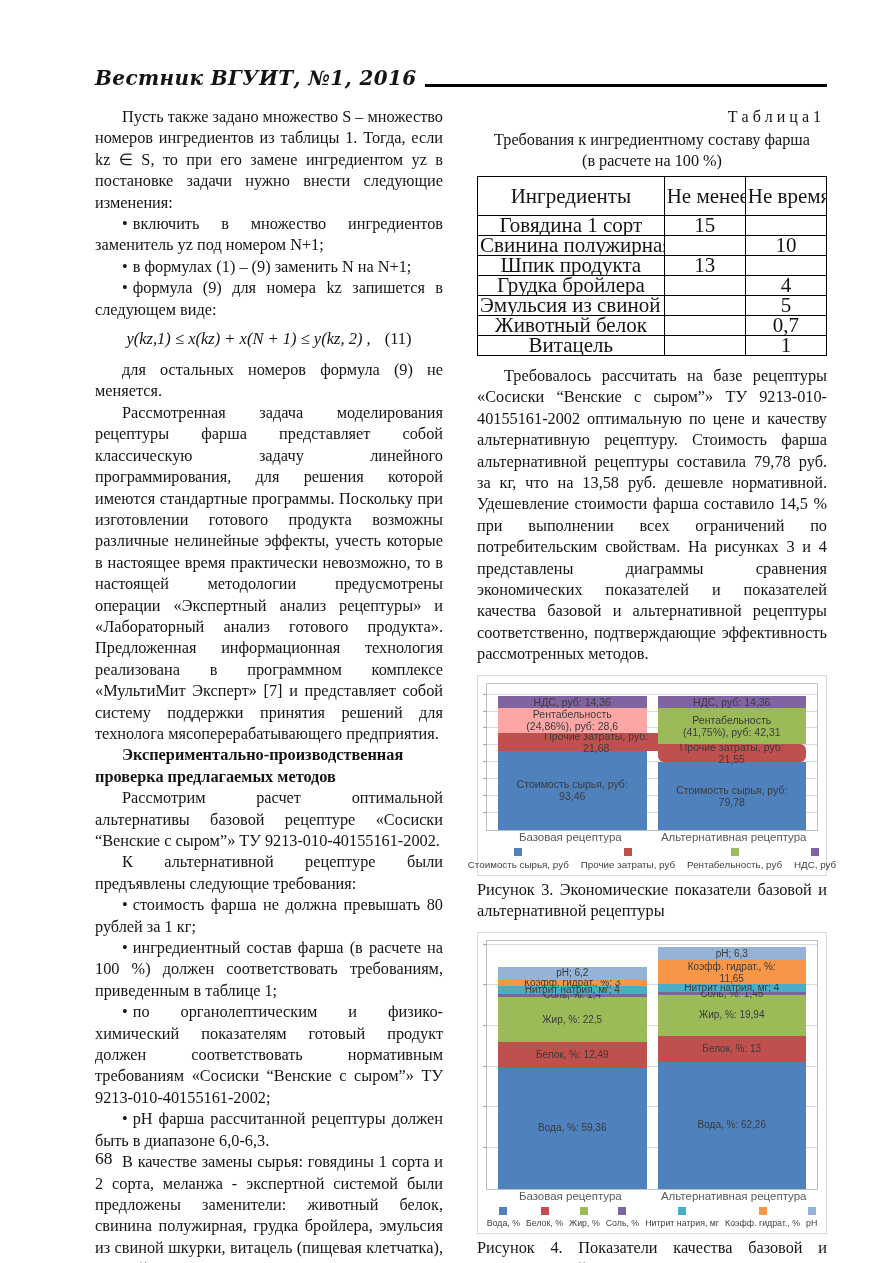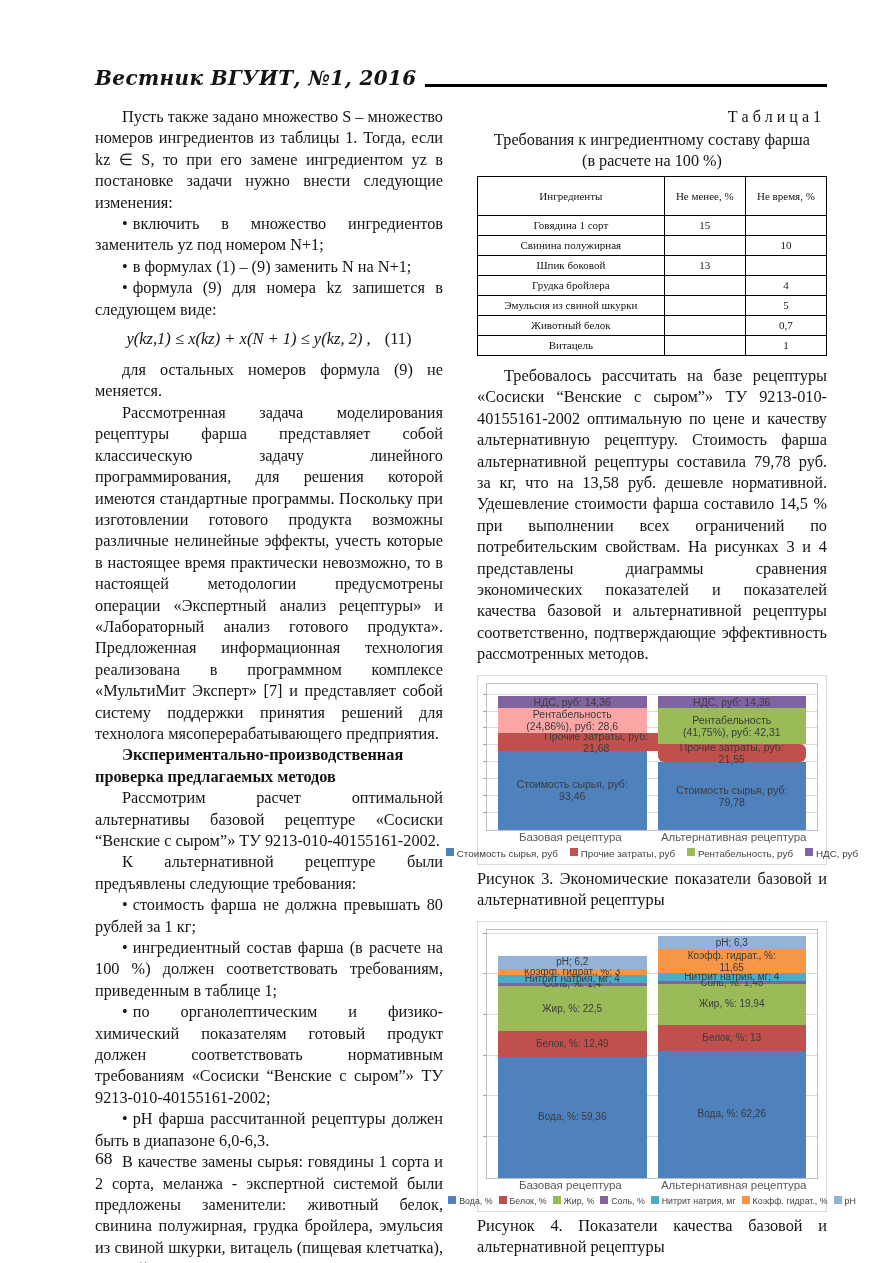--- a/index.html
+++ b/index.html
@@ -21,21 +21,21 @@
   .col-left p,.col-right p{margin:0;font-size:16.3px;line-height:21.4px;text-align:justify;text-indent:27px;}
   p.heading{font-weight:bold;}
   .bullet .marker{margin-right:5px;}
   
   .formula{margin:9px 0 10px;text-align:center;font-size:16.5px;}
   .formula-body{font-style:italic;}
   .formula-number{margin-left:14px;}
   
   .table-label{font-size:16px;text-align:right;margin:2px 6px 4px 0;}
   .table-title{text-align:center;font-size:16.2px;line-height:20.5px;margin-bottom:5px;}
-  table.ingredients{width:100%;border-collapse:collapse;font-size:11px;table-layout:fixed;}
+  table.ingredients{width:100%;border-collapse:collapse;font-size:21px;table-layout:fixed;}
   table.ingredients col.c-name{width:53.5%;}
   table.ingredients col.c-min{width:23.25%;}
   table.ingredients col.c-max{width:23.25%;}
   table.ingredients th,table.ingredients td{
     border:1px solid #000;text-align:center;vertical-align:middle;padding:0 2px;
     overflow:hidden;white-space:nowrap;
   }
   table.ingredients th{height:38px;font-weight:normal;}
   table.ingredients td{height:19px;line-height:19px;}
   .rc-para{margin-top:9px !important;}
@@ -58,21 +58,21 @@
   .chart[data-chart="0"] .seg-label{width:126px;font-size:10.5px;line-height:12px;}
   .chart[data-chart="1"] .seg-label{width:112px;font-size:10px;line-height:11.5px;}
   .cat-row{display:flex;justify-content:space-evenly;margin-top:0;}
   .cat{width:45%;text-align:center;font-family:"Liberation Sans", sans-serif;font-size:11.5px;color:#595959;}
   .legend{
     display:flex;justify-content:center;align-items:center;margin-top:5px;
     font-family:"Liberation Sans", sans-serif;color:#404040;white-space:nowrap;
   }
   .chart[data-chart="0"] .legend{gap:12px;font-size:9.8px;}
   .chart[data-chart="1"] .legend{gap:6px;font-size:8.8px;}
-  .legend-item{display:flex;align-items:flex-start;gap:3px;}
+  .legend-item{display:flex;align-items:center;gap:3px;flex-direction:column;}
   .swatch{width:8px;height:8px;display:inline-block;flex:0 0 auto;}
   .fig-caption{margin-top:3px !important;text-indent:0 !important;}
   
   .page-number{position:absolute;left:95px;top:1148px;font-size:17.5px;}
 </style>
 </head>
 <body>
 
 <div class="page">
 
@@ -127,21 +127,21 @@
               <td>Говядина 1 сорт</td>
               <td>15</td>
               <td></td>
             </tr>
           <tr>
               <td>Свинина полужирная</td>
               <td></td>
               <td>10</td>
             </tr>
           <tr>
-              <td>Шпик боковой</td>
+              <td>Шпик продукта</td>
               <td>13</td>
               <td></td>
             </tr>
           <tr>
               <td>Грудка бройлера</td>
               <td></td>
               <td>4</td>
             </tr>
           <tr>
               <td>Эмульсия из свиной шкурки</td>

